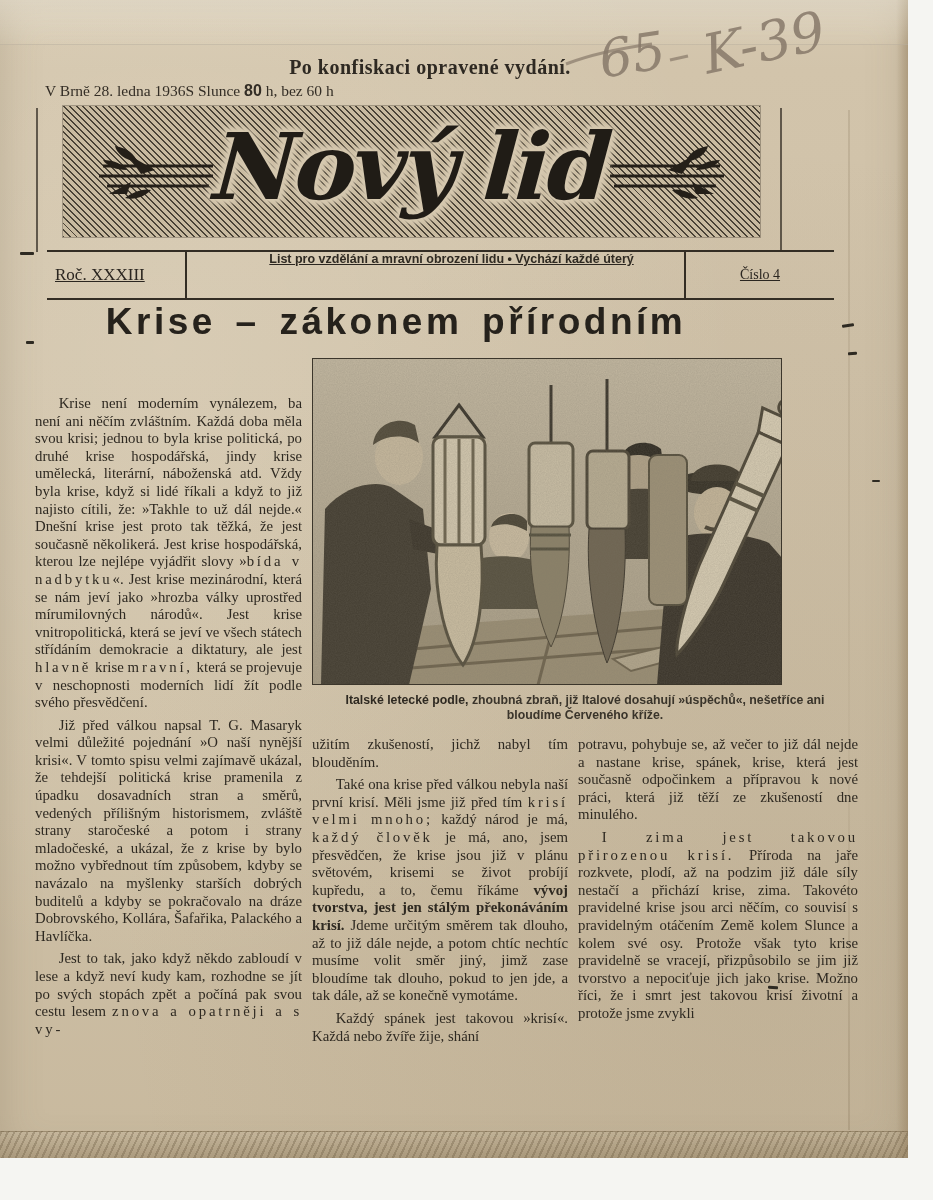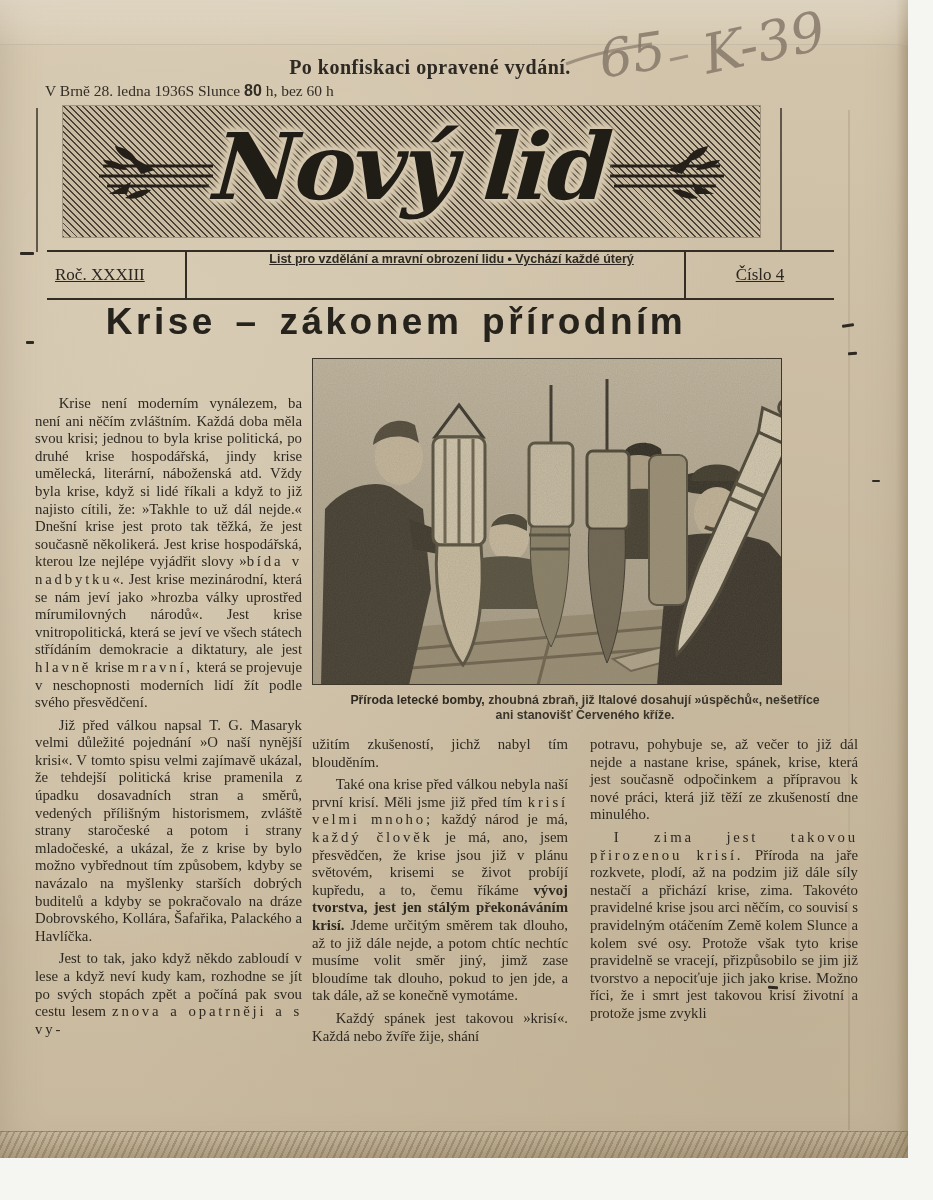--- a/index.html
+++ b/index.html
@@ -76,21 +76,21 @@
   .ornament{position:absolute;top:30px;width:120px;height:72px;}
   .ornament.left{left:34px;} .ornament.right{right:34px;transform:scaleX(-1);}
   .infobar{
     position:absolute;left:12px;top:144px;width:787px;height:46px;
     border-top:2px solid #332d24;border-bottom:2px solid #332d24;
     display:flex;align-items:flex-start;text-decoration:underline;
   }
   .cell{padding:0 8px;}
   .cell.vol{width:122px;font-size:17px;border-right:2px solid #332d24;height:100%;display:flex;align-items:center;}
   .cell.motto{flex:1;text-align:center;font-family:"Liberation Sans",sans-serif;font-weight:bold;font-size:12.5px;color:#2f2a22;padding-left:40px;}
-  .cell.issue{width:132px;text-align:center;font-size:17px;border-left:2px solid #332d24;height:100%;display:flex;align-items:center;justify-content:center;}
+  .cell.issue{width:132px;text-align:center;font-size:14px;border-left:2px solid #332d24;height:100%;display:flex;align-items:center;justify-content:center;}
   
   .headline{
     position:absolute;top:301px;left:35px;width:722px;text-align:center;
     font-family:"Liberation Sans",sans-serif;font-weight:bold;font-size:37px;
     letter-spacing:3.5px;word-spacing:6px;color:#26221c;
   }
   
   .col-left{position:absolute;top:358px;left:35px;width:267px;margin-top:37px;}
   .right-block{position:absolute;top:358px;left:312px;width:546px;}
   .bodycol{font-size:14.8px;line-height:17.6px;text-align:justify;color:#2e2921;}
@@ -102,21 +102,21 @@
   .photo{
     width:470px;height:327px;border:1px solid #3c362b;box-sizing:border-box;
     background:#b3a892;overflow:hidden;
   }
   .caption{
     width:486px;margin:8px auto 0;text-align:center;
     font-family:"Liberation Sans",sans-serif;font-size:12.3px;line-height:15px;
     color:#2e2921;font-weight:bold;
   }
   .caption .rest{font-weight:bold;opacity:.92;}
-  .cols2{display:grid;grid-template-columns:256px 1fr;gap:22px;margin-top:13px;}
+  .cols2{display:grid;grid-template-columns:256px 1fr;gap:10px;margin-top:13px;}
   
   .mark{position:absolute;background:#2e2a22;border-radius:1px;}
 </style>
 </head>
 <body>
 
 <div class="paper">
   <div class="fold-top"></div>
   <div class="crease-v"></div>
 
@@ -243,21 +243,21 @@
 
         <g transform="rotate(24 400 180)">
           <path d="M392,40 L436,40 L430,64 L398,64 Z" fill="#d8cdb4" stroke="#4c4536" stroke-width="3"></path>
           <path d="M398,64 L430,64 L428,210 C428,252 418,290 414,300 C408,290 400,252 398,210 Z" fill="#d6cbb2" stroke="#4c4536" stroke-width="3"></path>
           <path d="M398,120 H430 M398,136 H430" stroke="#57503e" stroke-width="4"></path>
           <circle cx="414" cy="30" r="8" fill="none" stroke="#4c4536" stroke-width="3"></circle>
         </g>
         <rect width="470" height="326" filter="url(#grain)"></rect>
       </svg>
     </div>
-    <div class="caption"><span>Příroda letecké bomby,</span><span class="rest"> zhoubná zbraň, již Italové dosahují »úspěchů«, nešetříce ani stanovišť Červeného kříže.</span></div>
+    <div class="caption"><span>Italské letecké podle,</span><span class="rest"> zhoubná zbraň, již Italové dosahují »úspěchů«, nešetříce ani bloudíme Červeného kříže.</span></div>
     <div class="cols2">
       <div class="bodycol">
           <p class="noindent"><span>užitím zkušeností, jichž nabyl tím blouděním.</span></p>
           <p><span>Také ona krise před válkou nebyla naší první krisí. Měli jsme již před tím </span><span class="sp">krisí velmi mnoho;</span><span> každý národ je má, </span><span class="sp">každý člověk</span><span> je má, ano, jsem přesvědčen, že krise jsou již v plánu světovém, krisemi se život probíjí kupředu, a to, čemu říkáme </span><span class="b">vývoj tvorstva, jest jen stálým překonáváním krisí.</span><span> Jdeme určitým směrem tak dlouho, až to již dále nejde, a potom chtíc nechtíc musíme volit směr jiný, jimž zase bloudíme tak dlouho, pokud to jen jde, a tak dále, až se konečně vymotáme.</span></p>
           <p><span>Každý spánek jest takovou »krisí«. Každá nebo žvíře žije, shání</span></p>
         </div>
       <div class="bodycol">
           <p class="noindent"><span>potravu, pohybuje se, až večer to již dál nejde a nastane krise, spánek, krise, která jest současně odpočinkem a přípravou k nové práci, která již těží ze zkušeností dne minulého.</span></p>
           <p><span class="sp">I zima jest takovou přirozenou krisí.</span><span> Příroda na jaře rozkvete, plodí, až na podzim již dále síly nestačí a přichází krise, zima. Takovéto pravidelné krise jsou arci něčím, co souvisí s pravidelným otáčením Země kolem Slunce a kolem své osy. Protože však tyto krise pravidelně se vracejí, přizpůsobilo se jim již tvorstvo a nepociťuje jich jako krise. Možno říci, že i smrt jest takovou krisí životní a protože jsme zvykli</span></p>
         </div>

